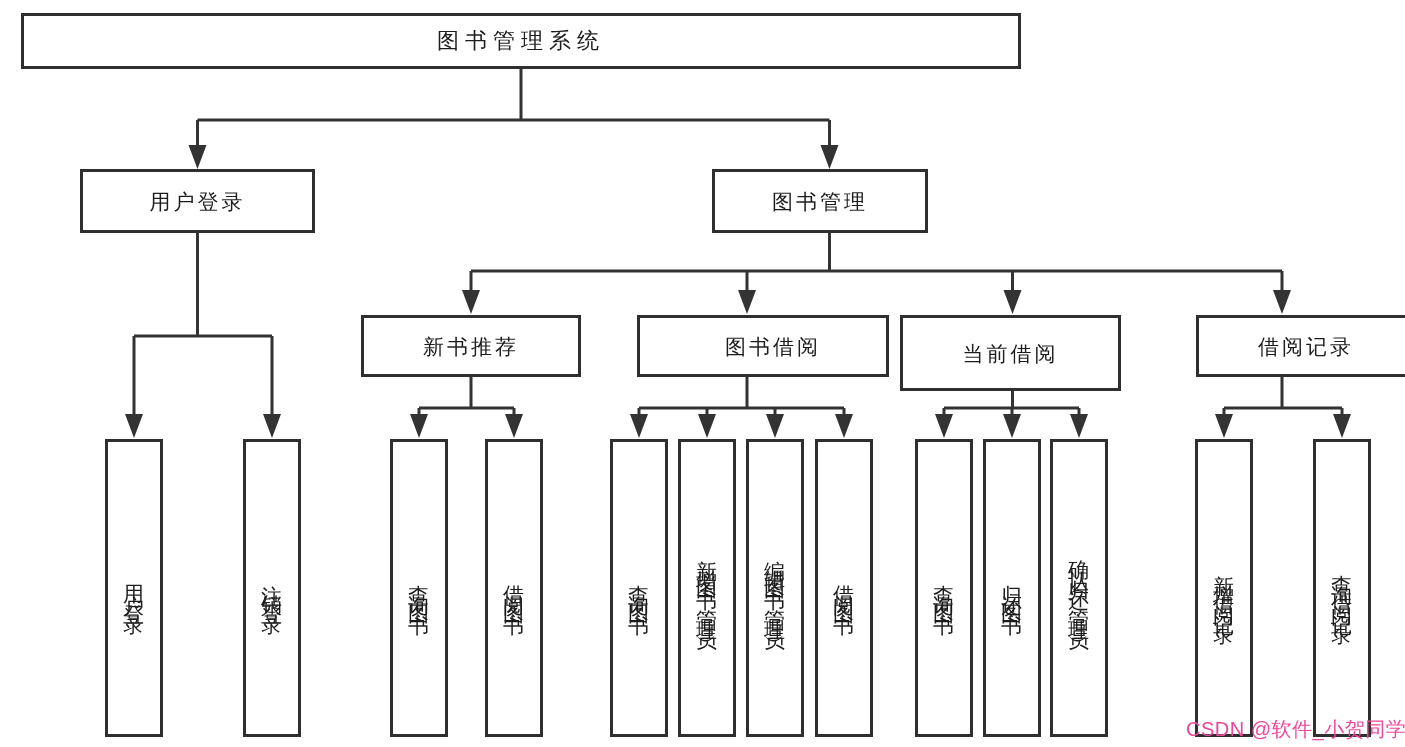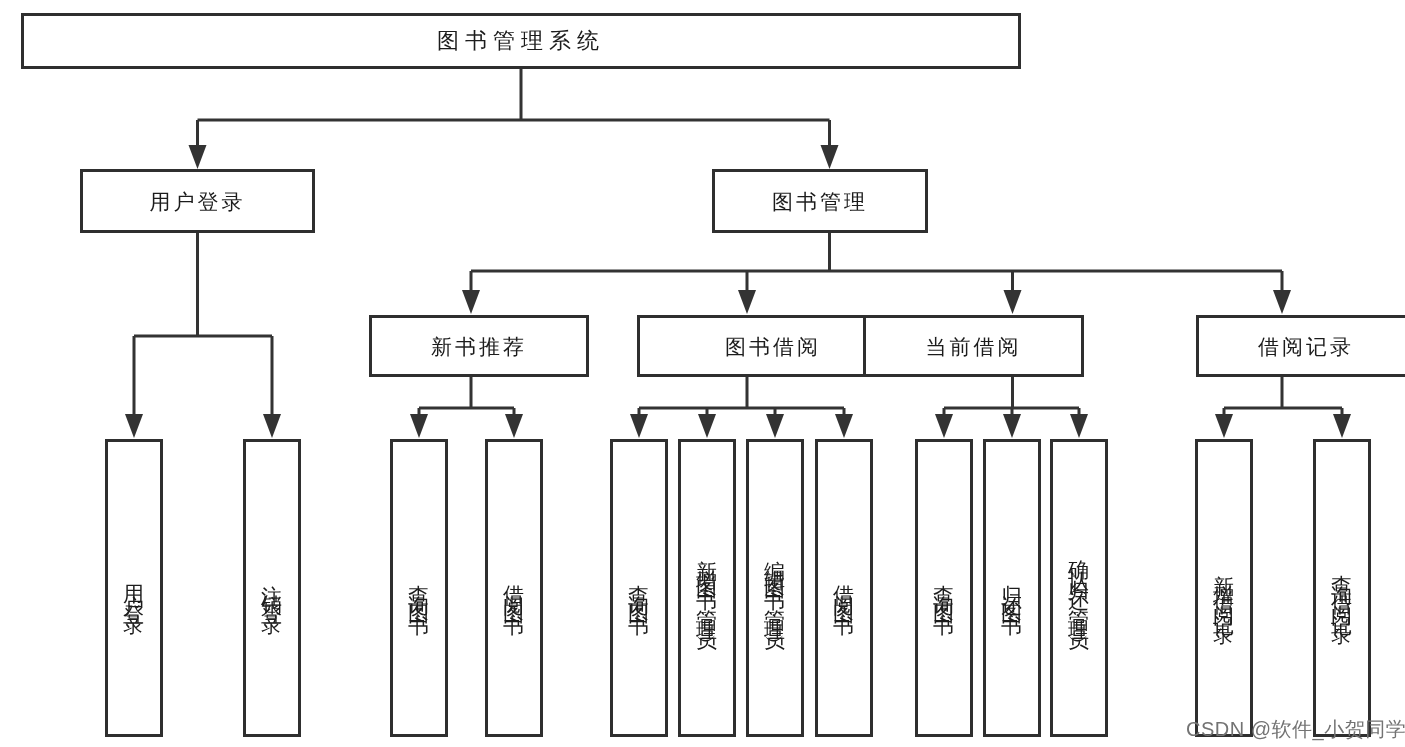--- a/index.html
+++ b/index.html
@@ -52,21 +52,21 @@
     text-orientation: mixed;
     font-size: 21px;
     letter-spacing: 10px;
   }
   .watermark {
     position: absolute;
     left: 1186px;
     top: 716px;
     z-index: 3;
     font-size: 20px;
-    color: #737373;
+    color: #ec4899;
     letter-spacing: 0.5px;
     white-space: nowrap;
   }
 </style>
 </head>
 <body>
 
 <div class="canvas">
 
   <svg class="connectors" viewBox="0 0 1405 747" xmlns="http://www.w3.org/2000/svg">
@@ -117,23 +117,23 @@
       <path class="head" d="M1215 414 L1233 414 L1224 438 Z"></path>
       <path class="head" d="M1333 414 L1351 414 L1342 438 Z"></path>
     </g>
   </svg>
 
   <div class="node h root" style="left:21px; top:13px; width:1000px; height:56px;">图书管理系统</div>
 
   <div class="node h" style="left:80px; top:169px; width:235px; height:64px;">用户登录</div>
   <div class="node h" style="left:712px; top:169px; width:216px; height:64px;">图书管理</div>
 
-  <div class="node h" style="left:361px; top:315px; width:220px; height:62px;margin-left:8px;">新书推荐</div>
+  <div class="node h" style="left:361px; top:315px; width:220px; height:62px;">新书推荐</div>
   <div class="node h" style="left:637px; top:315px; width:252px; height:62px;padding-left:20px;">图书借阅</div>
-  <div class="node h" style="left:863px; top:315px; width:221px; height:62px;">当前借阅</div>
+  <div class="node h" style="left:900px; top:315px; width:221px; height:76px;">当前借阅</div>
   <div class="node h" style="left:1172px; top:315px; width:220px; height:62px;margin-left:24px;">借阅记录</div>
 
   <div class="node v" style="left:105px; top:439px; width:58px; height:298px;">用户登录</div>
   <div class="node v" style="left:243px; top:439px; width:58px; height:298px;">注销登录</div>
 
   <div class="node v" style="left:390px; top:439px; width:58px; height:298px;">查询图书</div>
   <div class="node v" style="left:485px; top:439px; width:58px; height:298px;">借阅图书</div>
 
   <div class="node v" style="left:610px; top:439px; width:58px; height:298px;">查询图书</div>
   <div class="node v" style="left:678px; top:439px; width:58px; height:298px;">新增图书（管理员）</div>

